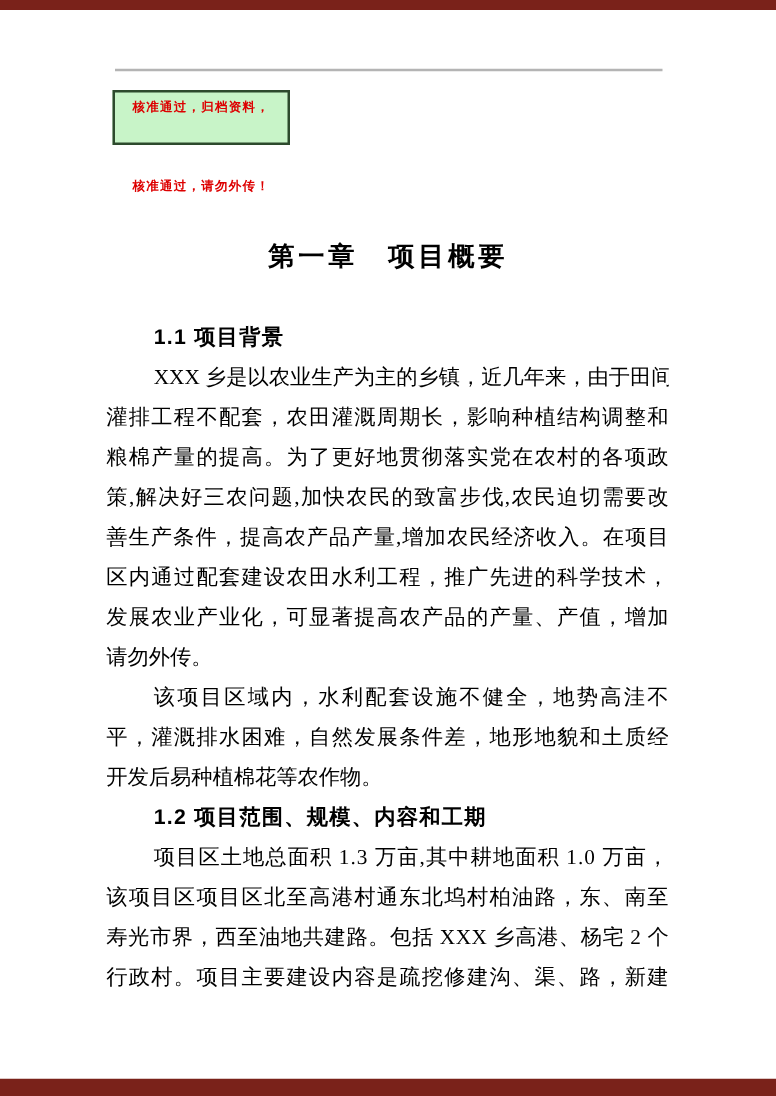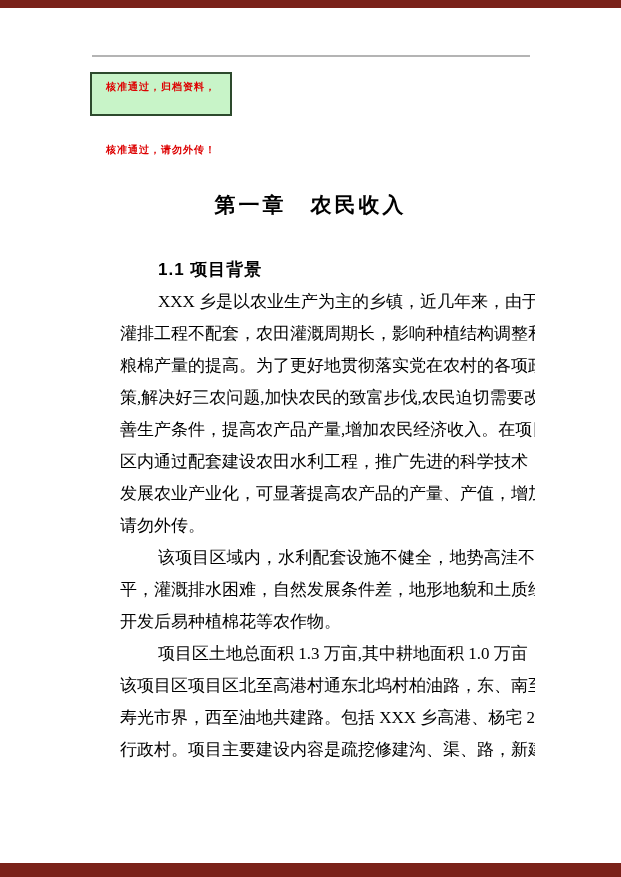--- a/index.html
+++ b/index.html
@@ -21,42 +21,42 @@
     font-family:"Liberation Sans","DejaVu Sans",sans-serif;white-space:nowrap;margin-top:48px;
   }
   .doc-title{
     position:absolute;left:0;top:191px;width:621px;text-align:center;
     font-size:21px;font-weight:bold;letter-spacing:3px;
   }
   .content{
     position:absolute;left:85px;top:254px;width:450px;
     font-size:17px;line-height:32px;
   }
-  .line{height:32px;overflow:hidden;white-space:nowrap;margin-left:35px;}
+  .line{height:32px;overflow:hidden;white-space:nowrap;}
   .line span{white-space:pre;}
   .line.stretch{display:flex;justify-content:space-between;align-items:baseline;}
   .line.indent{padding-left:38px;}
   .line.h2{
     font-family:"Liberation Sans","DejaVu Sans",sans-serif;
     font-weight:bold;font-size:17px;padding-left:38px;letter-spacing:1px;
   }
 </style>
 </head>
 <body>
 
 <div class="bar top"></div>
 
 <div class="rule"></div>
 
 <div class="stamp">
   <div>核准通过，归档资料，</div>
   <div>核准通过，请勿外传！</div>
 </div>
 
-<div class="doc-title">第一章　农民收入</div>
+<div class="doc-title">第一章　项目概要</div>
 
 <div class="content">
     <div class="line h2">1.1 项目背景</div>
     <div class="line stretch indent">
       <span>X</span>
       <span>X</span>
       <span>X</span>
       <span> </span>
       <span>乡</span>
       <span>是</span>
@@ -292,20 +292,21 @@
       <span>地</span>
       <span>形</span>
       <span>地</span>
       <span>貌</span>
       <span>和</span>
       <span>土</span>
       <span>质</span>
       <span>经</span>
     </div>
     <div class="line">开发后易种植棉花等农作物。</div>
+    <div class="line h2">1.2 项目范围、规模、内容和工期</div>
     <div class="line stretch indent">
       <span>项</span>
       <span>目</span>
       <span>区</span>
       <span>土</span>
       <span>地</span>
       <span>总</span>
       <span>面</span>
       <span>积</span>
       <span> </span>

